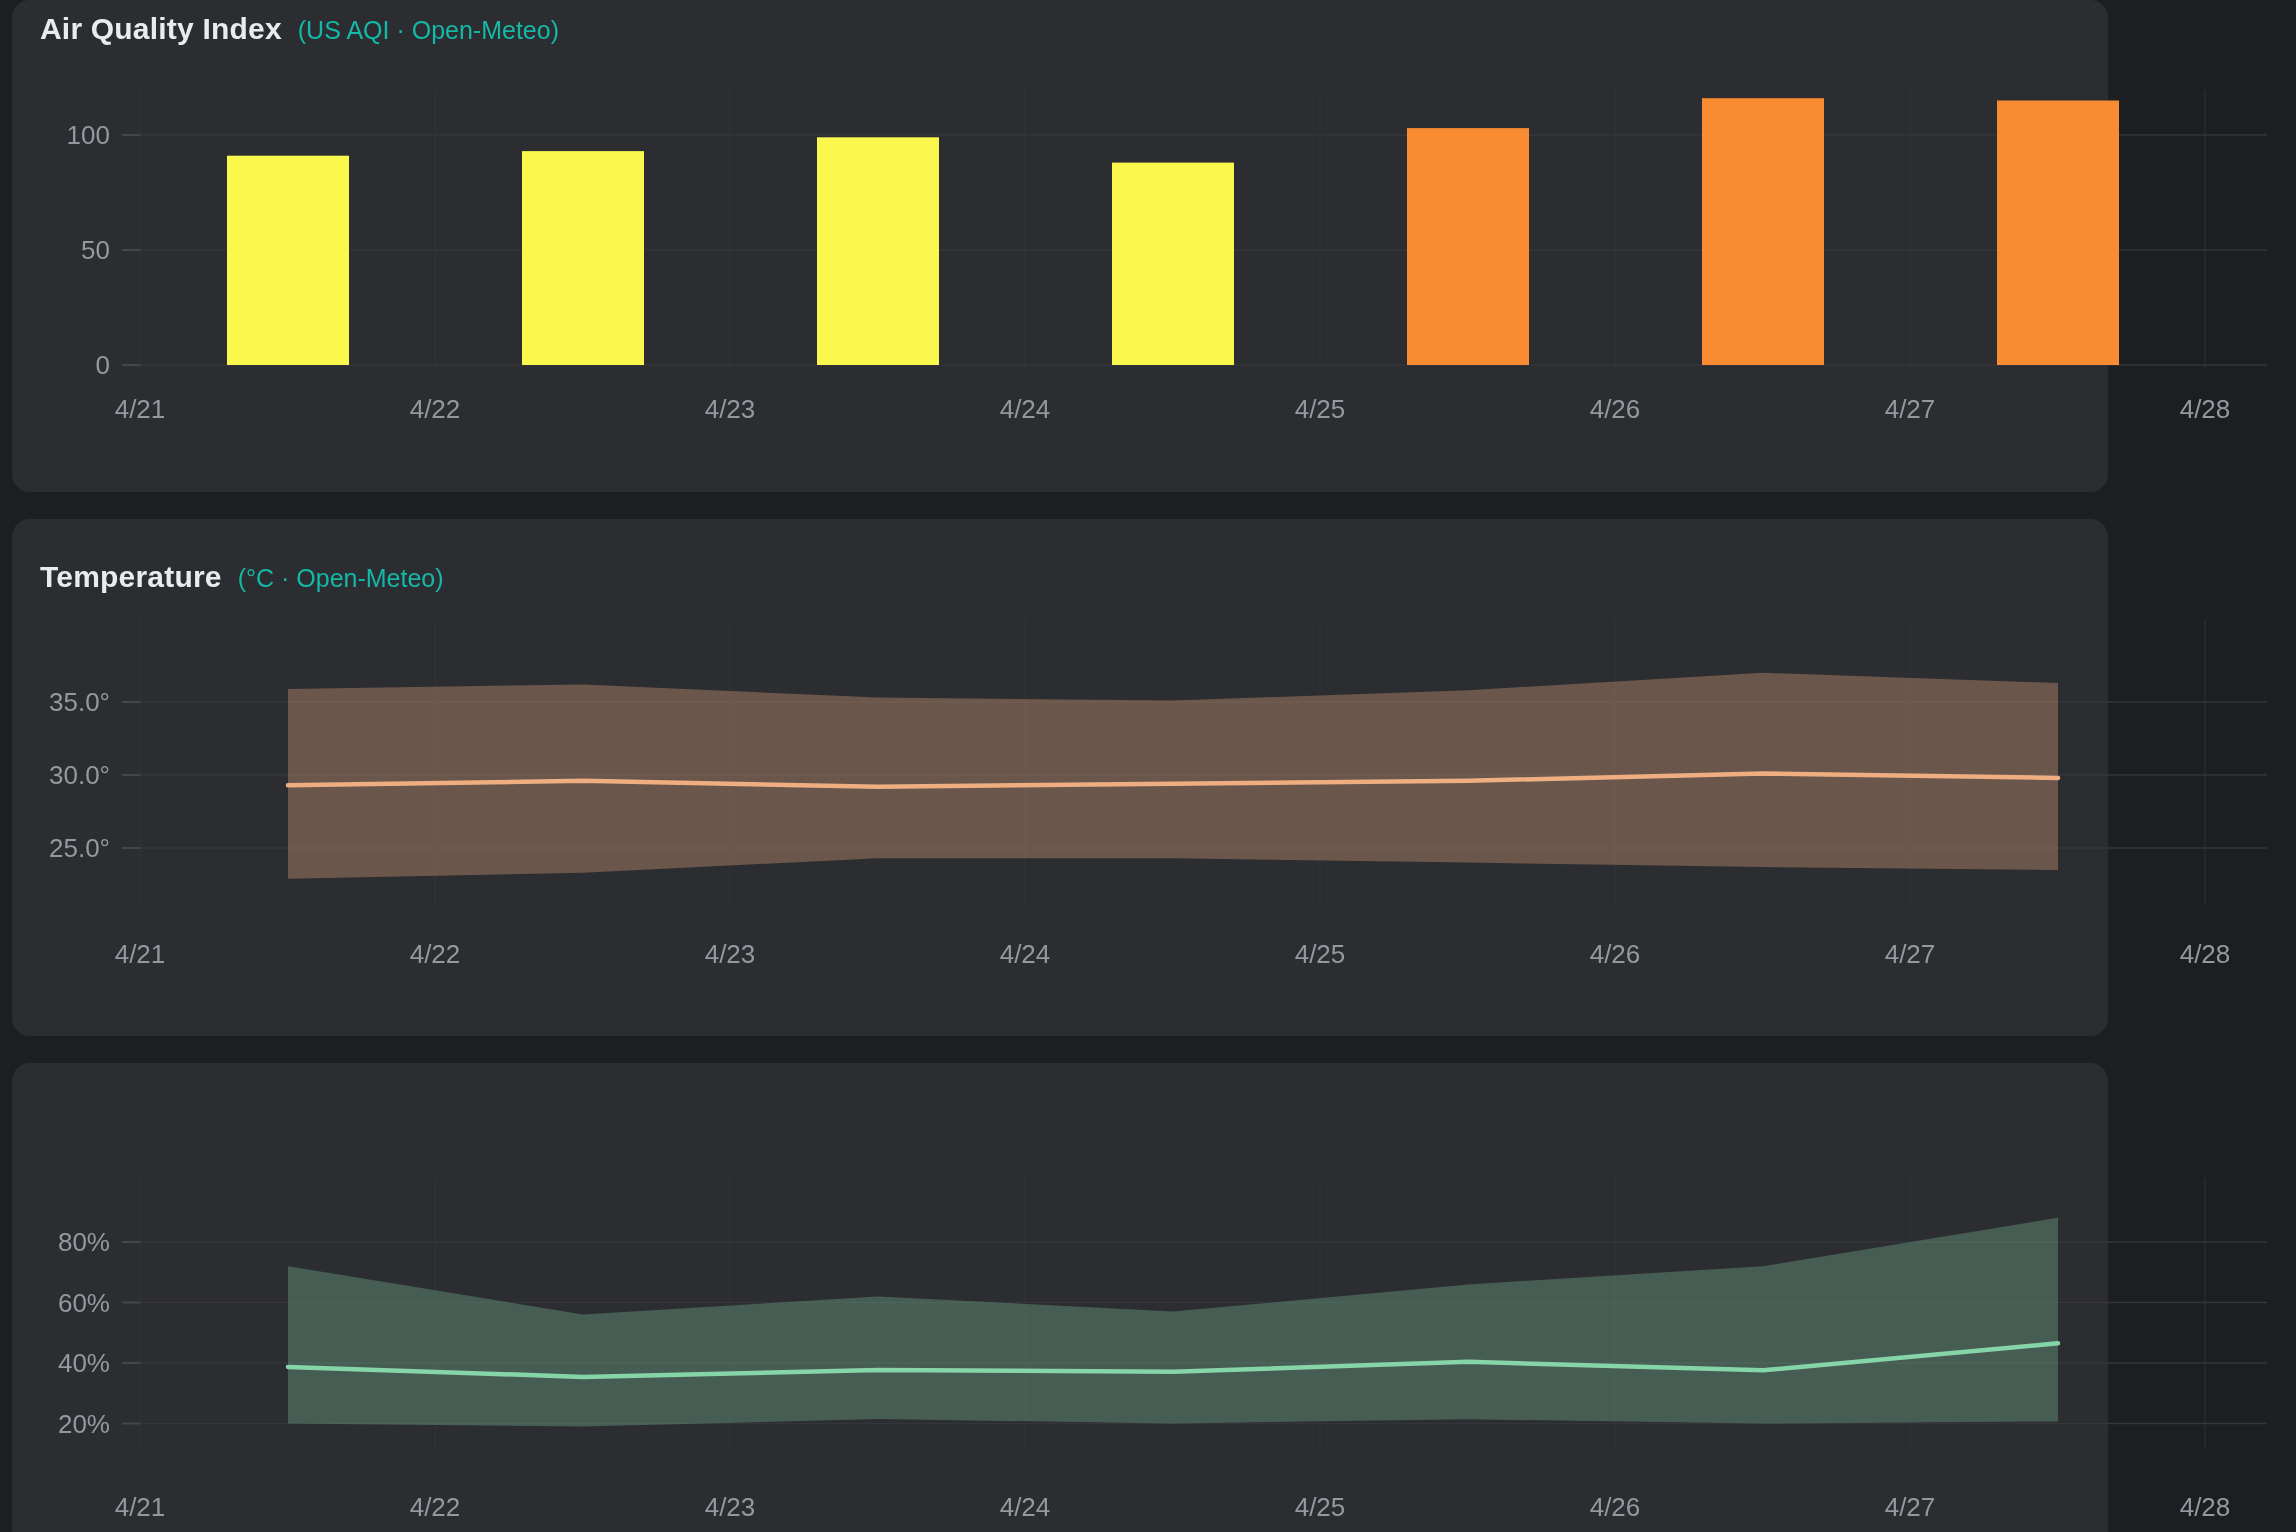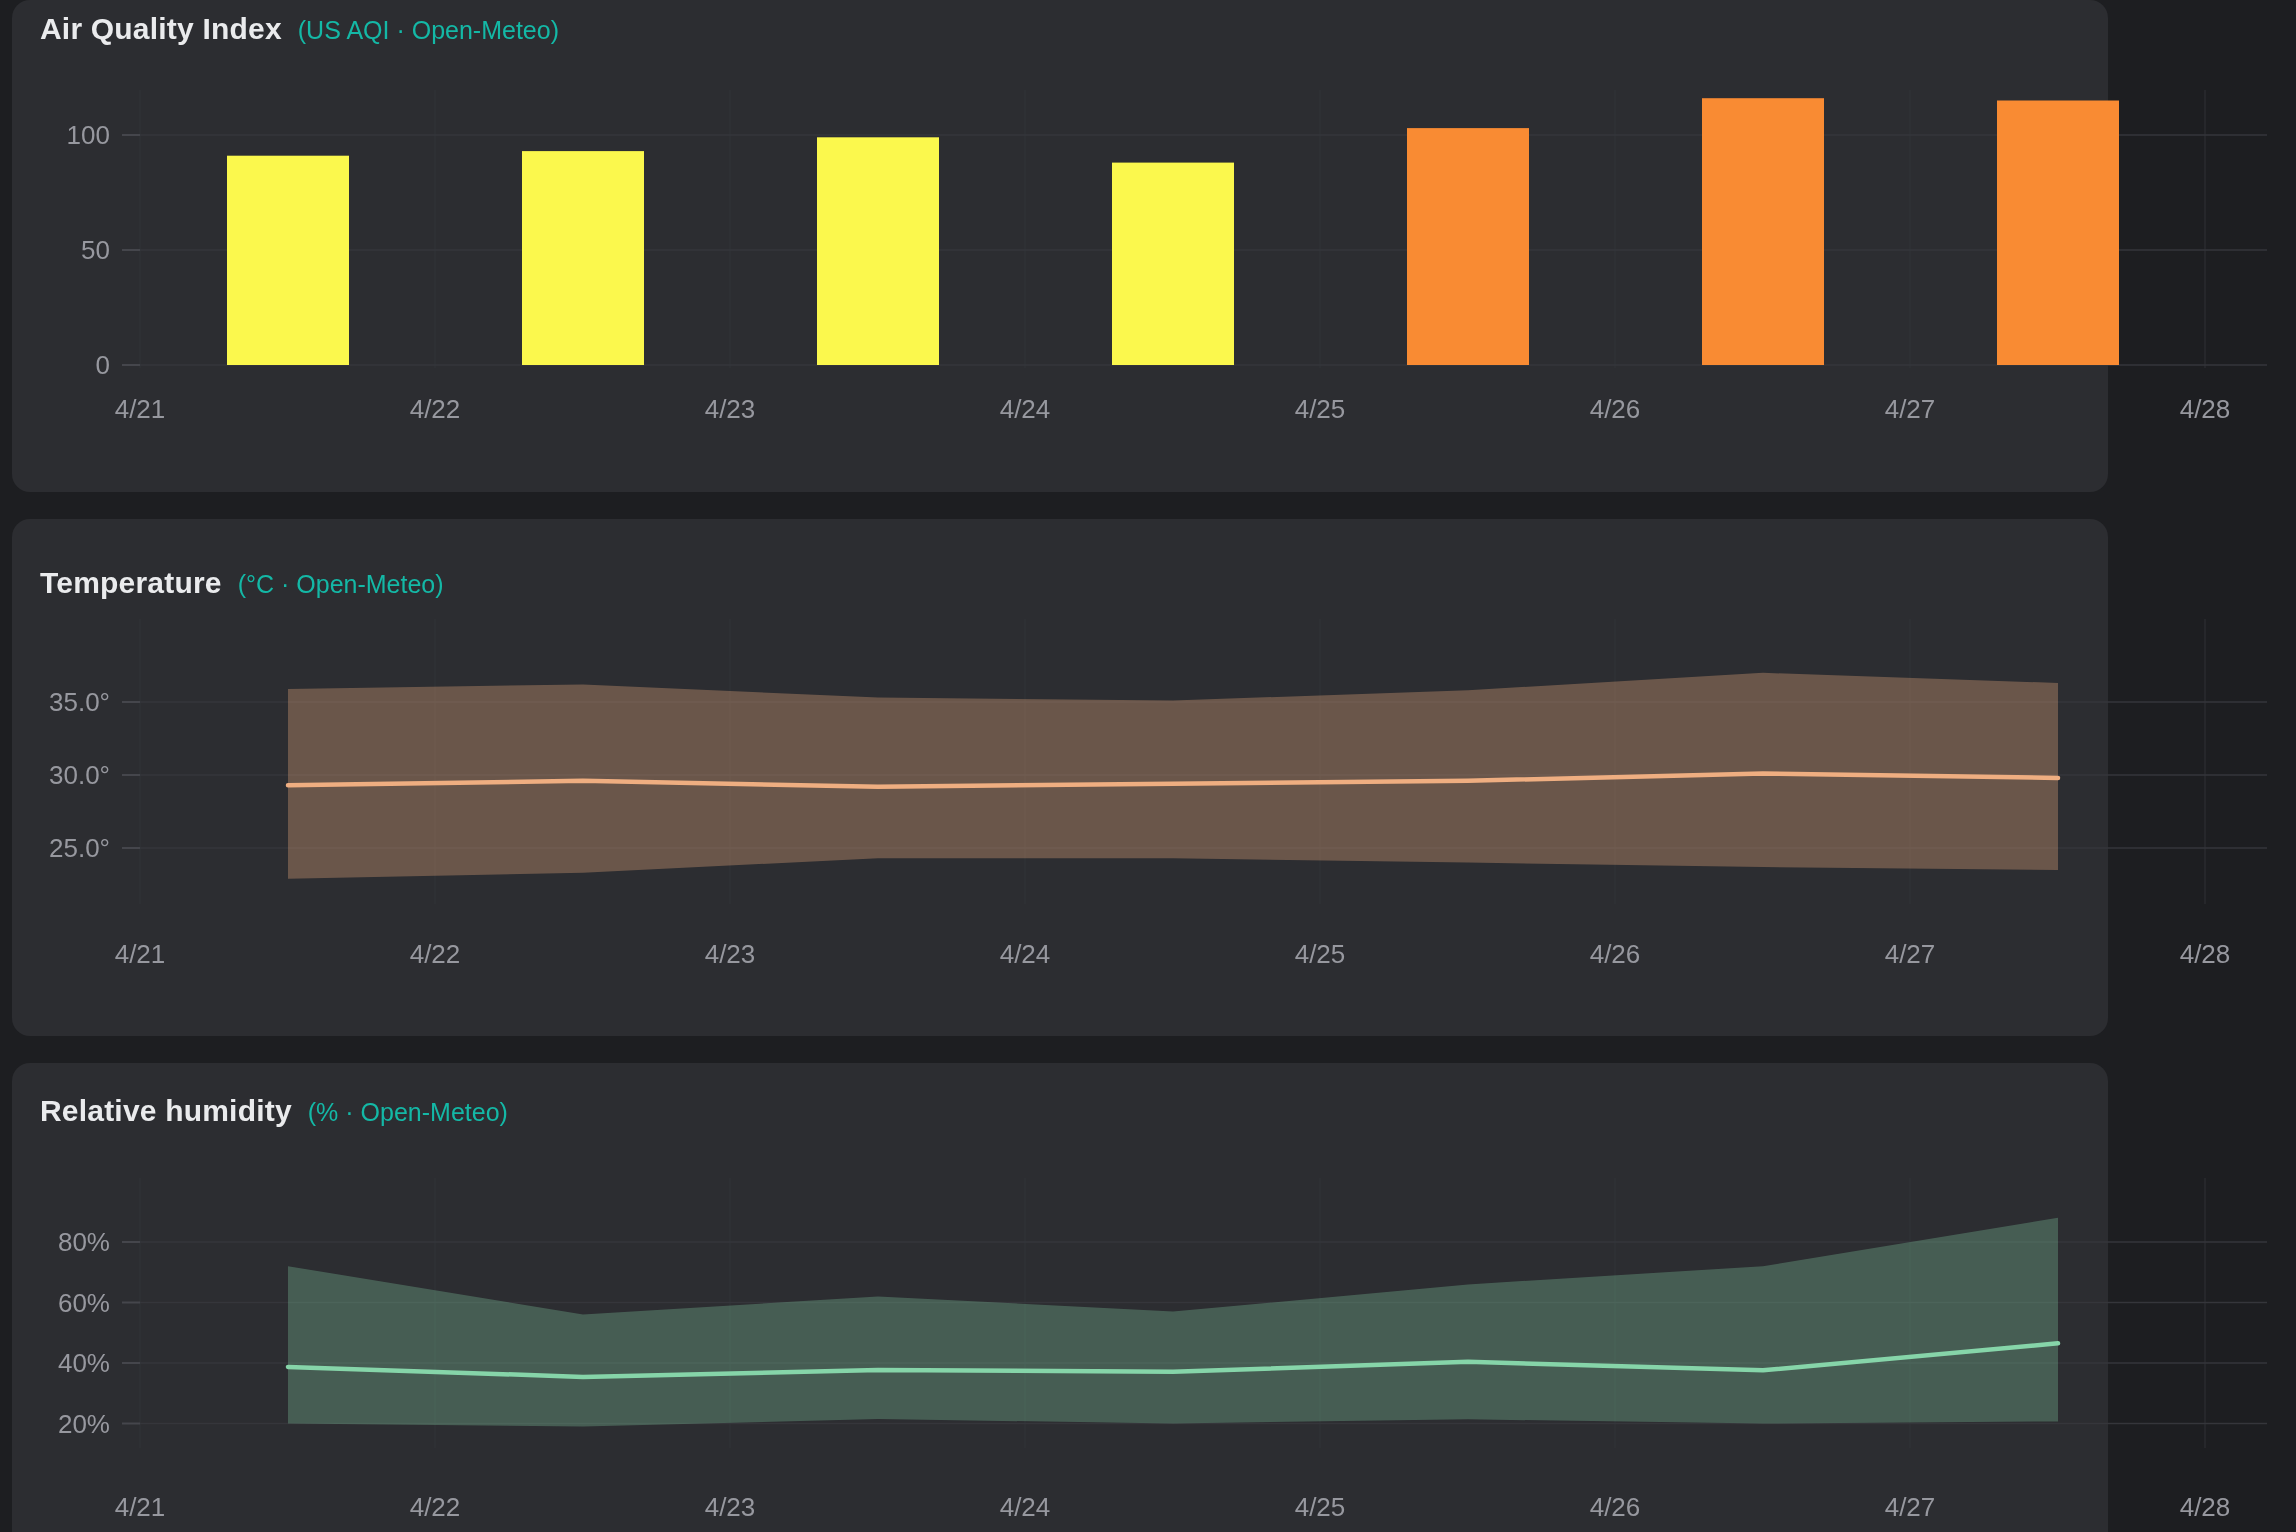--- a/index.html
+++ b/index.html
@@ -65,21 +65,21 @@
         <rect x="510" y="151.1" width="122" height="213.9" fill="#FBF84D"></rect>
         <rect x="805" y="137.3" width="122" height="227.7" fill="#FBF84D"></rect>
         <rect x="1100" y="162.6" width="122" height="202.4" fill="#FBF84D"></rect>
         <rect x="1395" y="128.1" width="122" height="236.9" fill="#F98B33"></rect>
         <rect x="1690" y="98.2" width="122" height="266.8" fill="#F98B33"></rect>
         <rect x="1985" y="100.5" width="122" height="264.5" fill="#F98B33"></rect>
       </svg>
   </section>
 
   <section class="panel" id="panel-1" style="top:519px;height:517px">
-    <div class="panel-header" style="top:47px">
+    <div class="panel-header" style="top:41px">
       <h2 class="panel-title">Temperature</h2>
       <span class="panel-subtitle">(°C · Open-Meteo)</span>
     </div>
     <svg class="chart" id="chart-1" width="2272" height="517" viewBox="0 0 2272 517">
         <line x1="128" y1="100" x2="128" y2="385" stroke="#35363B" stroke-opacity="0.55" stroke-width="1.5"></line>
         <line x1="423" y1="100" x2="423" y2="385" stroke="#35363B" stroke-opacity="0.55" stroke-width="1.5"></line>
         <line x1="718" y1="100" x2="718" y2="385" stroke="#35363B" stroke-opacity="0.55" stroke-width="1.5"></line>
         <line x1="1013" y1="100" x2="1013" y2="385" stroke="#35363B" stroke-opacity="0.55" stroke-width="1.5"></line>
         <line x1="1308" y1="100" x2="1308" y2="385" stroke="#35363B" stroke-opacity="0.55" stroke-width="1.5"></line>
         <line x1="1603" y1="100" x2="1603" y2="385" stroke="#35363B" stroke-opacity="0.55" stroke-width="1.5"></line>
@@ -101,24 +101,20 @@
         <text x="1308" y="444" text-anchor="middle" font-size="26" fill="#97989F">4/25</text>
         <text x="1603" y="444" text-anchor="middle" font-size="26" fill="#97989F">4/26</text>
         <text x="1898" y="444" text-anchor="middle" font-size="26" fill="#97989F">4/27</text>
         <text x="2193" y="444" text-anchor="middle" font-size="26" fill="#97989F">4/28</text>
         <polygon points="276,169.9 571,165.5 866,178.6 1161,181.5 1456,171.3 1751,153.8 2046,164.0 2046,350.9 1751,348.0 1456,343.6 1161,339.2 866,339.2 571,353.8 276,359.7" fill="#EFAE81" fill-opacity="0.32"></polygon>
         <polyline points="276,266.2 571,261.8 866,267.7 1161,264.8 1456,261.8 1751,254.5 2046,258.9" fill="none" stroke="#EFAE81" stroke-width="4.5" stroke-linejoin="round" stroke-linecap="round"></polyline>
       </svg>
   </section>
 
   <section class="panel" id="panel-2" style="top:1063px;height:500px">
-    <div class="panel-header" style="top:31px">
-      <h2 class="panel-title">Relative humidity</h2>
-      <span class="panel-subtitle">(% · Open-Meteo)</span>
-    </div>
     <svg class="chart" id="chart-2" width="2272" height="500" viewBox="0 0 2272 500">
         <line x1="128" y1="115" x2="128" y2="385" stroke="#35363B" stroke-opacity="0.55" stroke-width="1.5"></line>
         <line x1="423" y1="115" x2="423" y2="385" stroke="#35363B" stroke-opacity="0.55" stroke-width="1.5"></line>
         <line x1="718" y1="115" x2="718" y2="385" stroke="#35363B" stroke-opacity="0.55" stroke-width="1.5"></line>
         <line x1="1013" y1="115" x2="1013" y2="385" stroke="#35363B" stroke-opacity="0.55" stroke-width="1.5"></line>
         <line x1="1308" y1="115" x2="1308" y2="385" stroke="#35363B" stroke-opacity="0.55" stroke-width="1.5"></line>
         <line x1="1603" y1="115" x2="1603" y2="385" stroke="#35363B" stroke-opacity="0.55" stroke-width="1.5"></line>
         <line x1="1898" y1="115" x2="1898" y2="385" stroke="#35363B" stroke-opacity="0.55" stroke-width="1.5"></line>
         <line x1="2193" y1="115" x2="2193" y2="385" stroke="#35363B" stroke-opacity="0.55" stroke-width="1.5"></line>
         <line x1="128" y1="360.5" x2="2255" y2="360.5" stroke="#35363B" stroke-width="1.5"></line>

